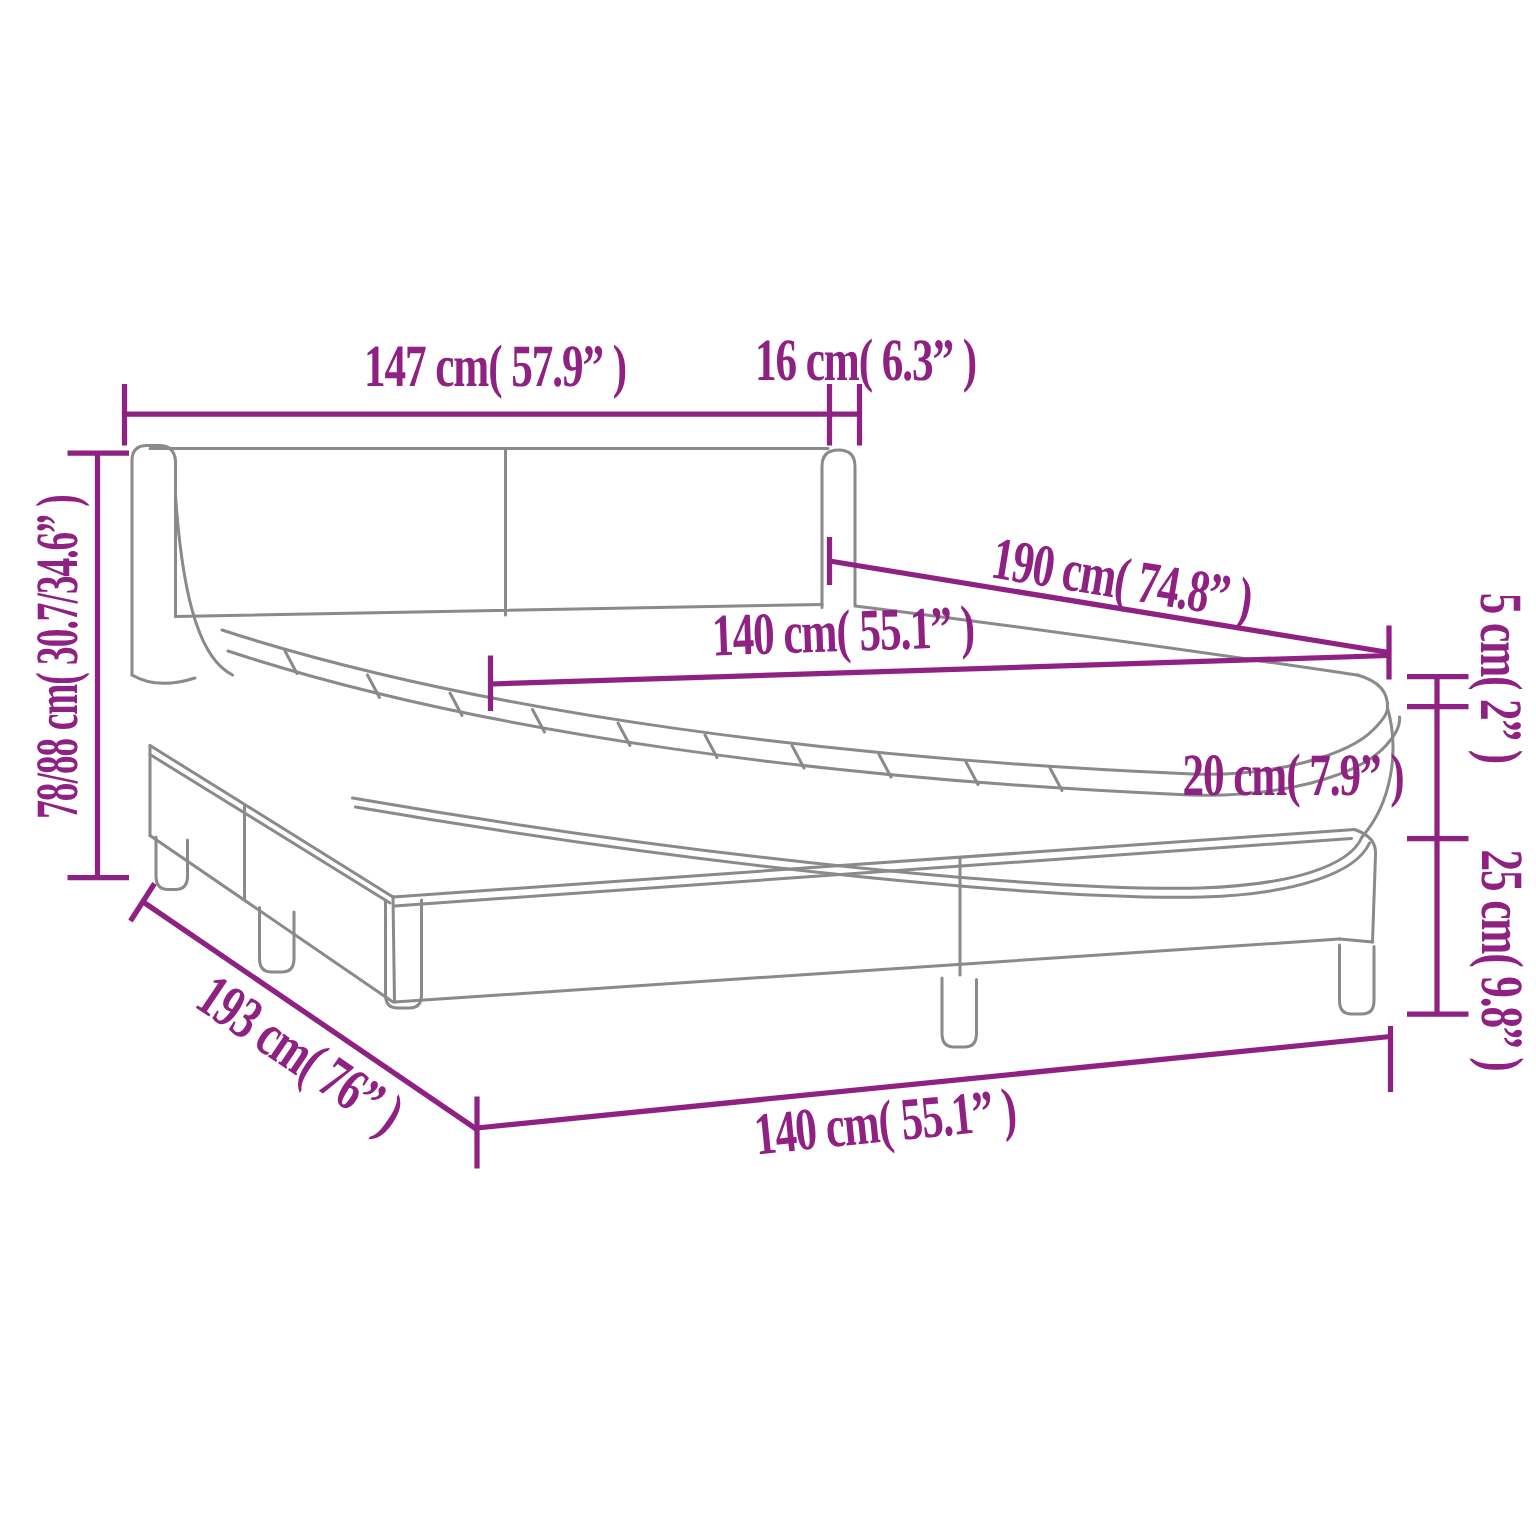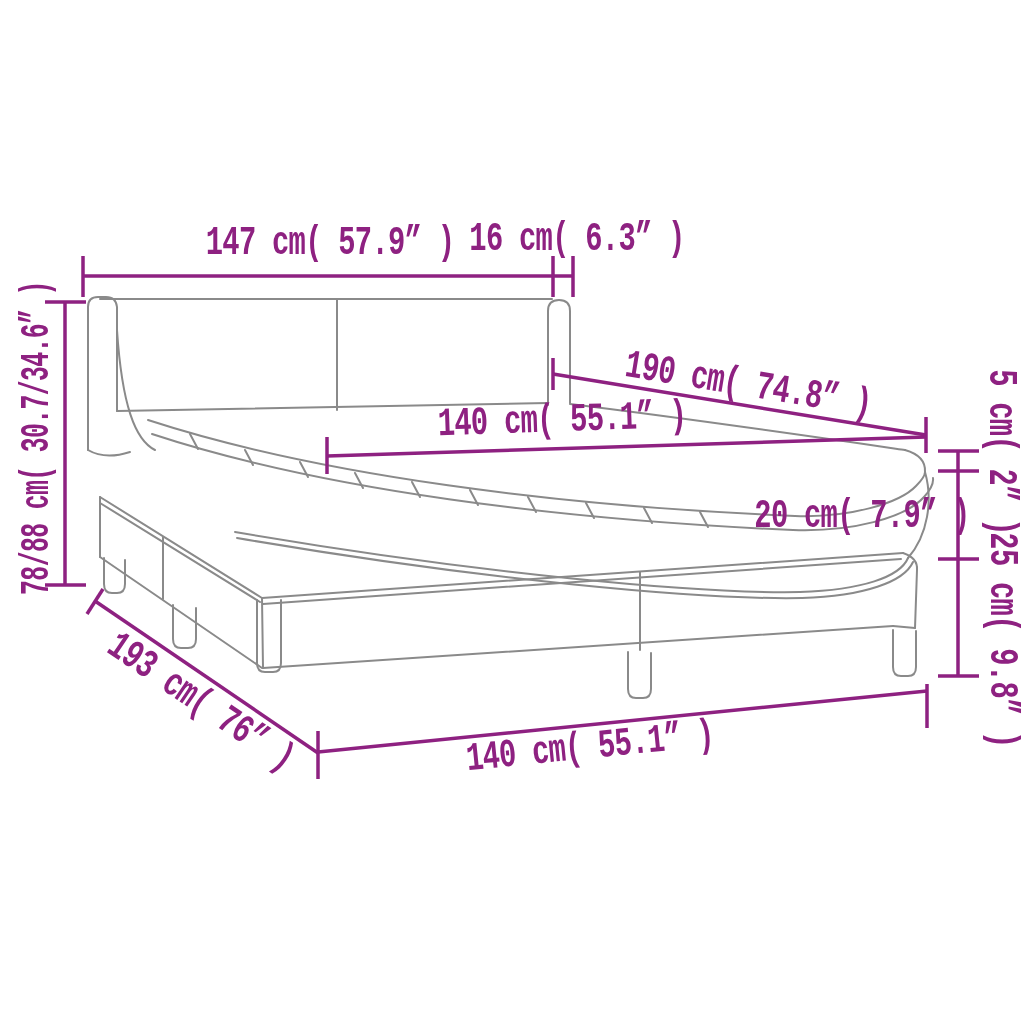--- a/index.html
+++ b/index.html
@@ -1,18 +1,18 @@
 <!DOCTYPE html>
 <html><head>
 <meta charset="utf-8">
 <style>
   html,body{margin:0;padding:0;background:#fff;}
   #stage{
     position:relative;width:1024px;height:994px;background:#fff;overflow:hidden;
-    font-family:Liberation Mono, monospace;
+    font-family:Liberation Serif, serif;
   }
   #stage svg{position:absolute;left:0;top:0;}
   .lbl{
     position:absolute;
     font-weight:700;
     font-size:40px;
     line-height:1;
     letter-spacing:-1px;
     color:#8E2181;
     white-space:nowrap;

